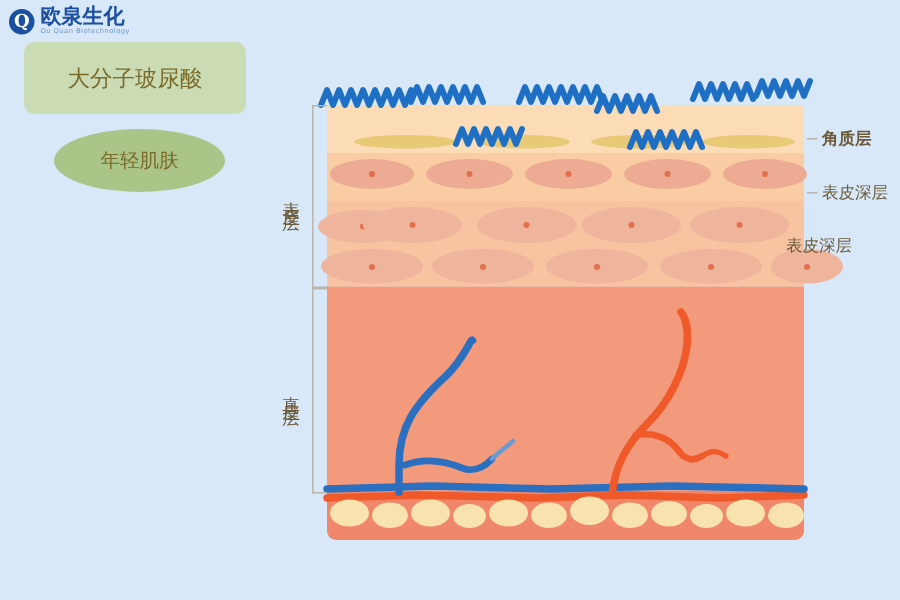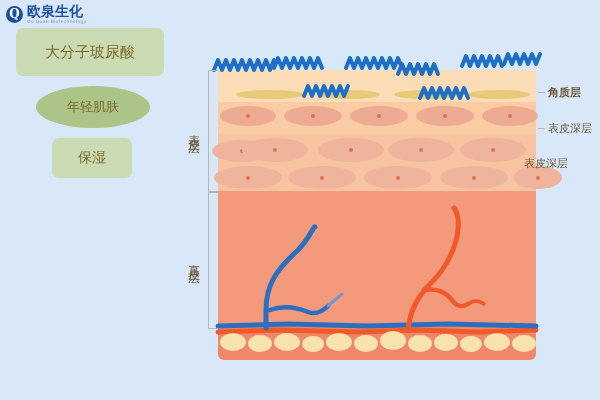--- a/index.html
+++ b/index.html
@@ -253,21 +253,20 @@
       <div class="logo-en">Ou Quan Biotechnology</div>
     </div>
   </div>
 
   <div class="green-box" id="box-hyaluronic">
     <div class="l1">大分子玻尿酸</div>
   </div>
 
   <div id="ellipse-young">年轻肌肤</div>
 
-  <div class="green-box" id="box-moisture">保湿</div>
 
   <div id="skin">
 
     <div class="skin-layer" id="stratum-corneum"></div>
     <div class="skin-layer" id="epidermis-superficial"></div>
     <div class="skin-layer" id="epidermis-deep"></div>
     <div class="skin-layer" id="dermis"></div>
     <div class="skin-layer" id="hypodermis"></div>
 
     <div class="corneum-cell" style="left:18px; top:20px; width:68px;"></div>

